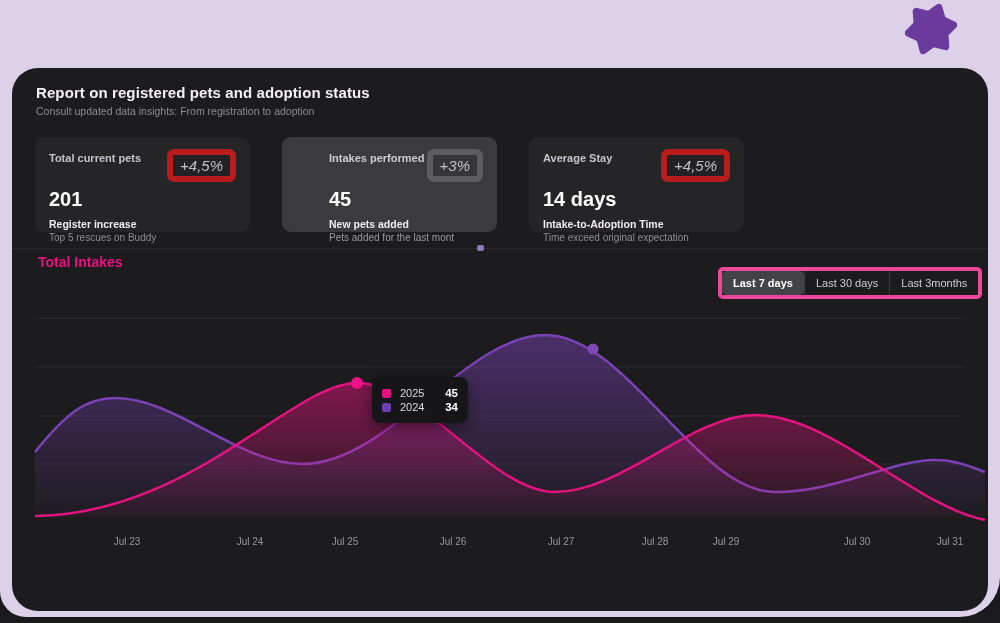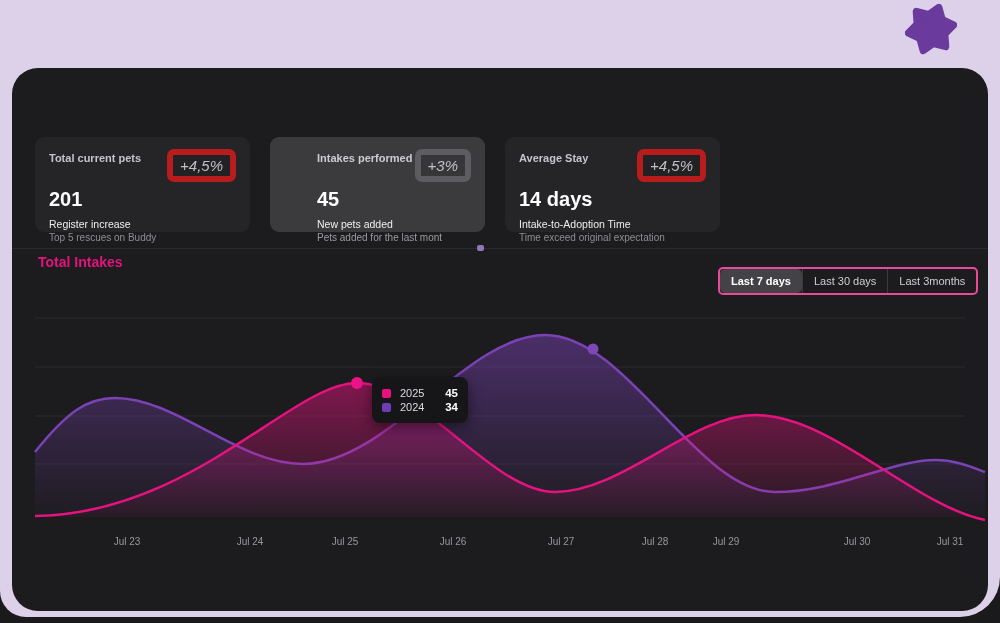--- a/index.html
+++ b/index.html
@@ -17,46 +17,46 @@
   .brand{position:absolute;left:905px;top:3px;width:52px;height:52px;}
   .card{
     position:absolute;left:12px;top:68px;width:976px;height:543px;
     background:#1c1b1d;border-radius:26px;
   }
   
   .hdr{position:absolute;left:24px;top:16px;}
   .hdr h1{margin:0;font-size:15px;font-weight:bold;color:#f4f2f6;letter-spacing:.1px;}
   .hdr p{margin:4px 0 0 0;font-size:10.5px;color:#8d8b91;}
   
-  .stats{position:absolute;left:23px;top:69px;display:flex;gap:20px;}
+  .stats{position:absolute;left:23px;top:69px;display:flex;gap:32px;}
   .stat{
     width:215px;height:95px;box-sizing:border-box;background:#252427;
     border-radius:9px;padding:12px 14px;position:relative;cursor:pointer;
   }
   .stat.hl{background:#3b3a3d;padding-left:47px;}
   .stat .row1{display:flex;align-items:flex-start;justify-content:space-between;}
   .stat .lbl{font-size:11px;font-weight:bold;color:#c6c4ca;padding-top:3px;}
   .stat.hl .lbl{color:#cdccd1;}
   .badge{
     font-size:15px;color:#c2c0c6;border:6px solid #b91c1c;border-radius:7px;
     padding:2px 7px;background:rgba(0,0,0,.08);font-style:italic;
   }
   .stat.hl .badge{border-color:#5d5c61;}
   .stat .val{font-size:20px;font-weight:bold;color:#ffffff;margin-top:6px;}
-  .stat .sb{font-size:10.5px;font-weight:normal;color:#efedf1;margin-top:7px;}
+  .stat .sb{font-size:10.5px;font-weight:bold;color:#efedf1;margin-top:7px;}
   .stat .ss{font-size:10px;color:#8f8d93;margin-top:2px;}
   .stat.hl .ss{color:#9c9aa0;}
   
   .divider{position:absolute;left:0;top:180px;width:976px;height:1px;background:#2a292c;}
   .div-dot{position:absolute;left:465px;top:177px;width:7px;height:6px;border-radius:2px;background:#8f78b8;cursor:grab;}
   
   .sec-title{position:absolute;left:26px;top:186px;font-size:14px;font-weight:bold;color:#e5137f;}
   .seg{
     position:absolute;left:706px;top:199px;display:flex;align-items:stretch;
-    border:2px solid #ec4899;border-radius:5px;overflow:hidden;height:24px;
+    border:4px solid #ec4899;border-radius:5px;overflow:hidden;height:24px;
   }
   .seg .opt{
     display:flex;align-items:center;padding:0 11px;font-size:11px;color:#cfcdd3;
     border-left:1px solid #3b3a3e;cursor:pointer;background:transparent;white-space:nowrap;
   }
   .seg .opt:first-child{border-left:none;}
   .seg .opt.sel{background:#434246;color:#ffffff;font-weight:bold;border-radius:5px;}
   
   .chart{position:absolute;left:0;top:232px;width:976px;height:280px;}
   .chart svg{position:absolute;left:0;top:0;}
@@ -82,20 +82,24 @@
 
 <div class="canvas">
   <div class="brand">
     <svg width="52" height="52" viewBox="0 0 50 50">
       <polygon fill="#6a3a9d" stroke="#6a3a9d" stroke-width="7" stroke-linejoin="round" points="46.7,21.2 35.7,16.0 32.5,4.3 22.6,11.2 10.9,8.2 11.8,20.2 3.3,28.8 14.3,34.0 17.5,45.7 27.4,38.8 39.1,41.8 38.2,29.8"></polygon>
     </svg>
   </div>
 
   <div class="card">
 
+    <div class="hdr">
+      <h1>Report on registered pets and adoption status</h1>
+      <p>Consult updated data insights: From registration to adoption</p>
+    </div>
 
     <div class="stats">
       <div class="stat">
         <div class="row1">
           <span class="lbl">Total current pets</span>
           <span class="badge">+4,5%</span>
         </div>
         <div class="val">201</div>
         <div class="sb">Register increase</div>
         <div class="ss">Top 5 rescues on Buddy</div>

